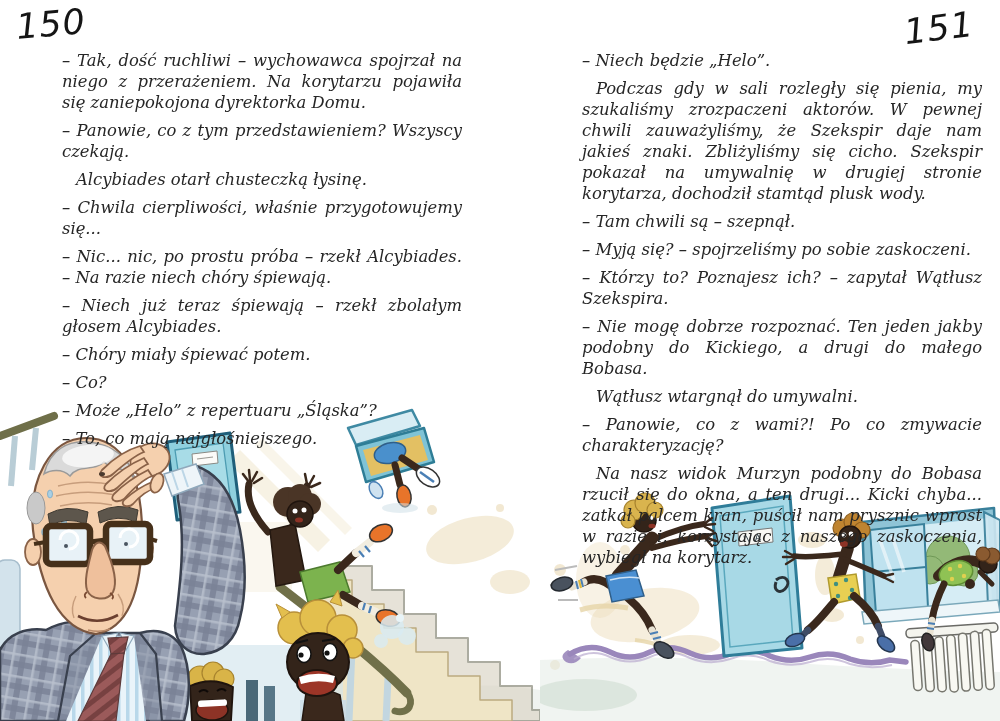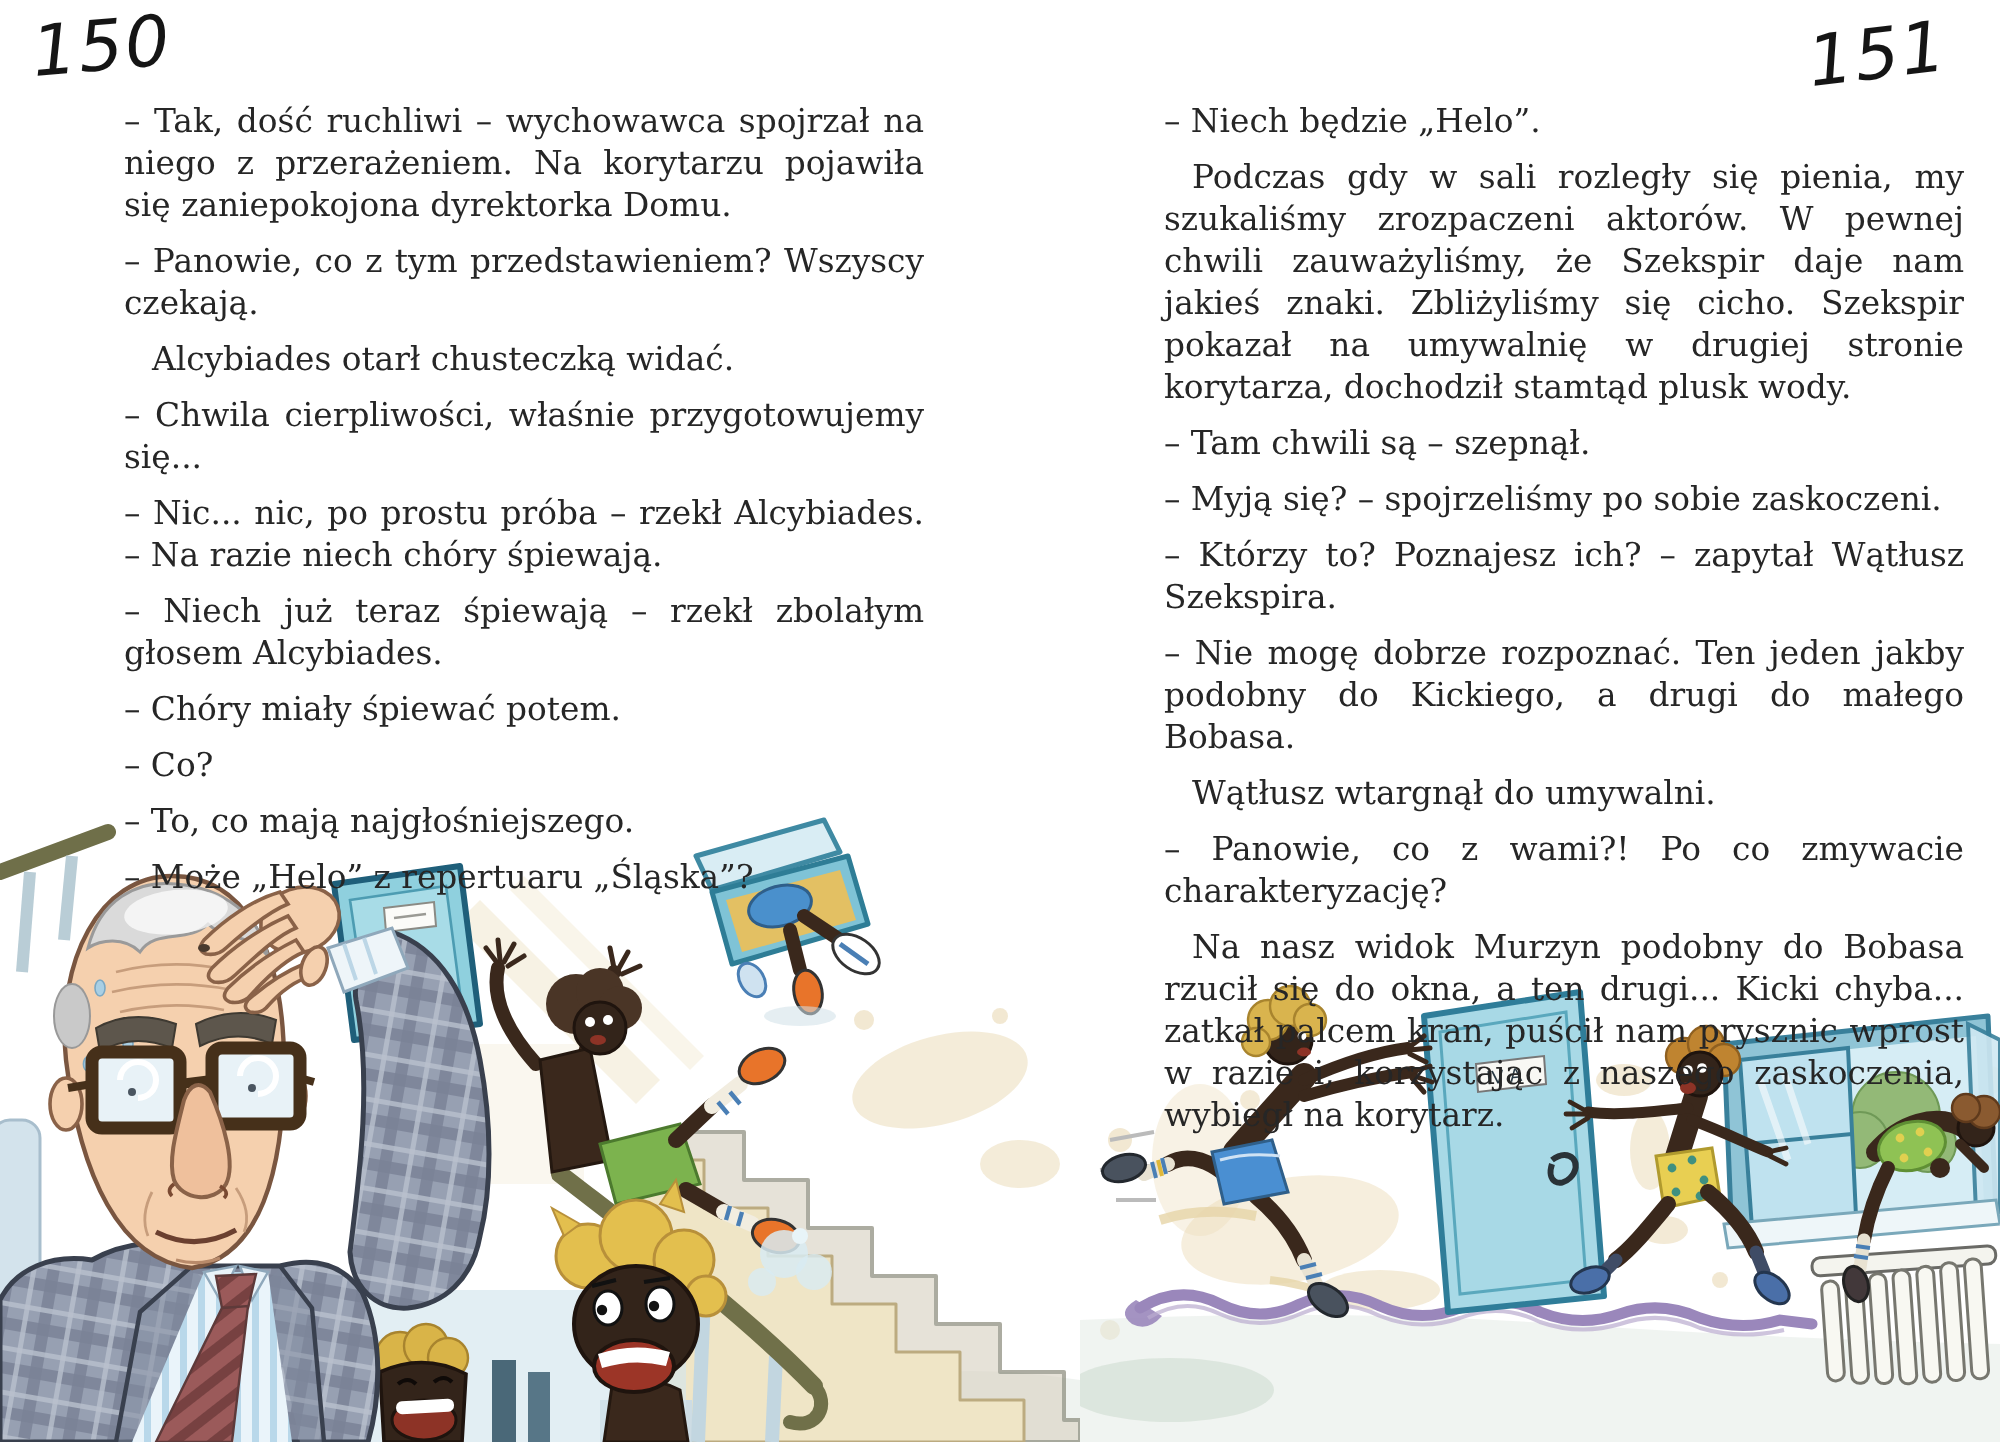--- a/index.html
+++ b/index.html
@@ -5,45 +5,45 @@
   html,body{margin:0;padding:0;background:#ffffff;}
   .spread{position:relative;width:1000px;height:721px;background:#ffffff;overflow:hidden;
           font-family:"DejaVu Serif", serif;color:#262626;}
   .page-num{position:absolute;font-family:"DejaVu Sans", sans-serif;font-size:35px;
             color:#151515;font-style:italic;letter-spacing:1px;}
   .page-num.left{left:16px;top:4px;transform:rotate(-5deg);}
   .page-num.right{right:26px;top:8px;transform:rotate(-7deg);}
   .col{position:absolute;width:400px;z-index:2;}
   .col.left{left:62px;top:50px;}
   .col.right{left:562px;top:50px;margin-left:20px;}
-  .col p{margin:0 0 7px 0;font-size:16.4px;line-height:21px;text-align:justify;}
+  .col p{margin:0 0 7px 0;font-size:16.4px;line-height:21px;text-align:justify;font-style:italic;}
   .col p.ind{text-indent:14px;}
   svg.illus{position:absolute;z-index:1;}
   #illus-left{left:0;top:390px;}
   #illus-right{left:540px;top:480px;}
 </style>
 </head>
 <body>
 
 <div class="spread">
 
   <div class="page-num left">150</div>
   <div class="page-num right">151</div>
 
   <div class="col left">
     <p>– Tak, dość ruchliwi – wychowawca spojrzał na niego z przerażeniem. Na korytarzu pojawiła się zaniepokojona dyrektorka Domu.</p>
     <p>– Panowie, co z tym przedstawieniem? Wszyscy czekają.</p>
-    <p class="ind">Alcybiades otarł chusteczką widać.</p>
+    <p class="ind">Alcybiades otarł chusteczką łysinę.</p>
     <p>– Chwila cierpliwości, właśnie przygotowujemy się...</p>
     <p>– Nic... nic, po prostu próba – rzekł Alcybiades. – Na razie niech chóry śpiewają.</p>
     <p>– Niech już teraz śpiewają – rzekł zbolałym głosem Alcybiades.</p>
     <p>– Chóry miały śpiewać potem.</p>
     <p>– Co?</p>
+    <p>– Może „Helo” z repertuaru „Śląska”?</p>
     <p>– To, co mają najgłośniejszego.</p>
-    <p>– Może „Helo” z repertuaru „Śląska”?</p>
   </div>
 
   <div class="col right">
     <p>– Niech będzie „Helo”.</p>
     <p class="ind">Podczas gdy w sali rozległy się pienia, my szukaliśmy zrozpaczeni aktorów. W pewnej chwili zauważyliśmy, że Szekspir daje nam jakieś znaki. Zbliżyliśmy się cicho. Szekspir pokazał na umywalnię w drugiej stronie korytarza, dochodził stamtąd plusk wody.</p>
     <p>– Tam chwili są – szepnął.</p>
     <p>– Myją się? – spojrzeliśmy po sobie zaskoczeni.</p>
     <p>– Którzy to? Poznajesz ich? – zapytał Wątłusz Szekspira.</p>
     <p>– Nie mogę dobrze rozpoznać. Ten jeden jakby podobny do Kickiego, a drugi do małego Bobasa.</p>
     <p class="ind">Wątłusz wtargnął do umywalni.</p>

